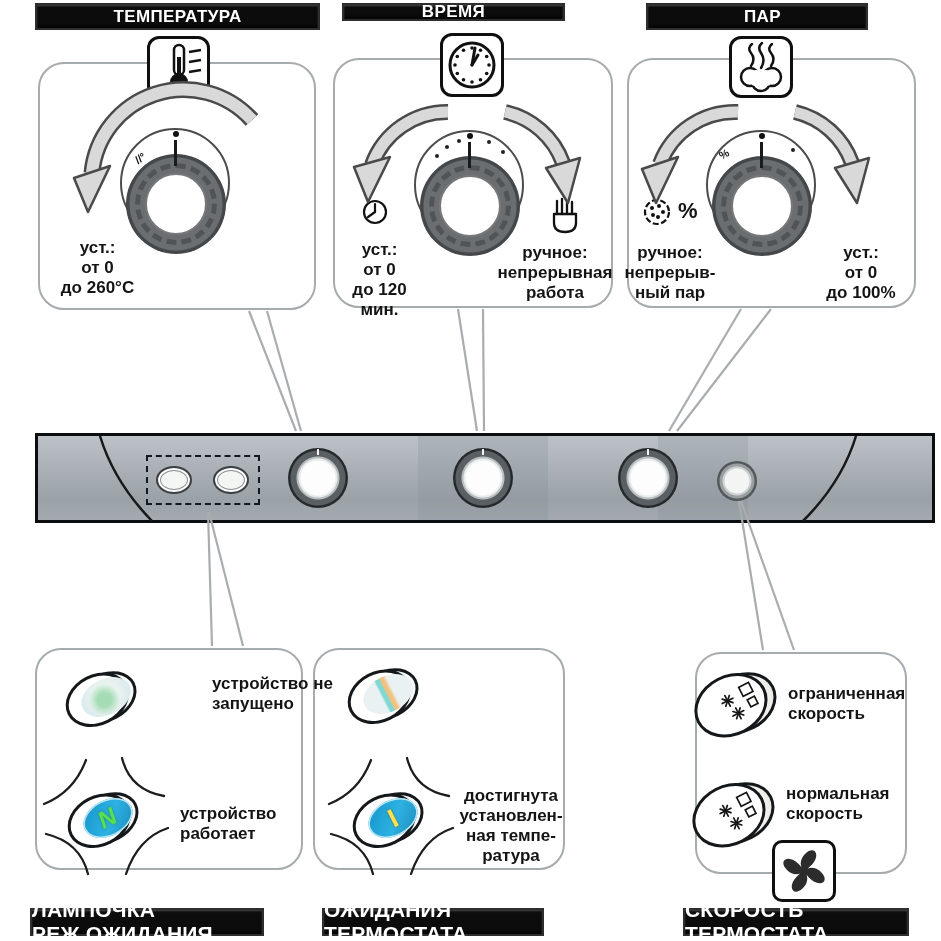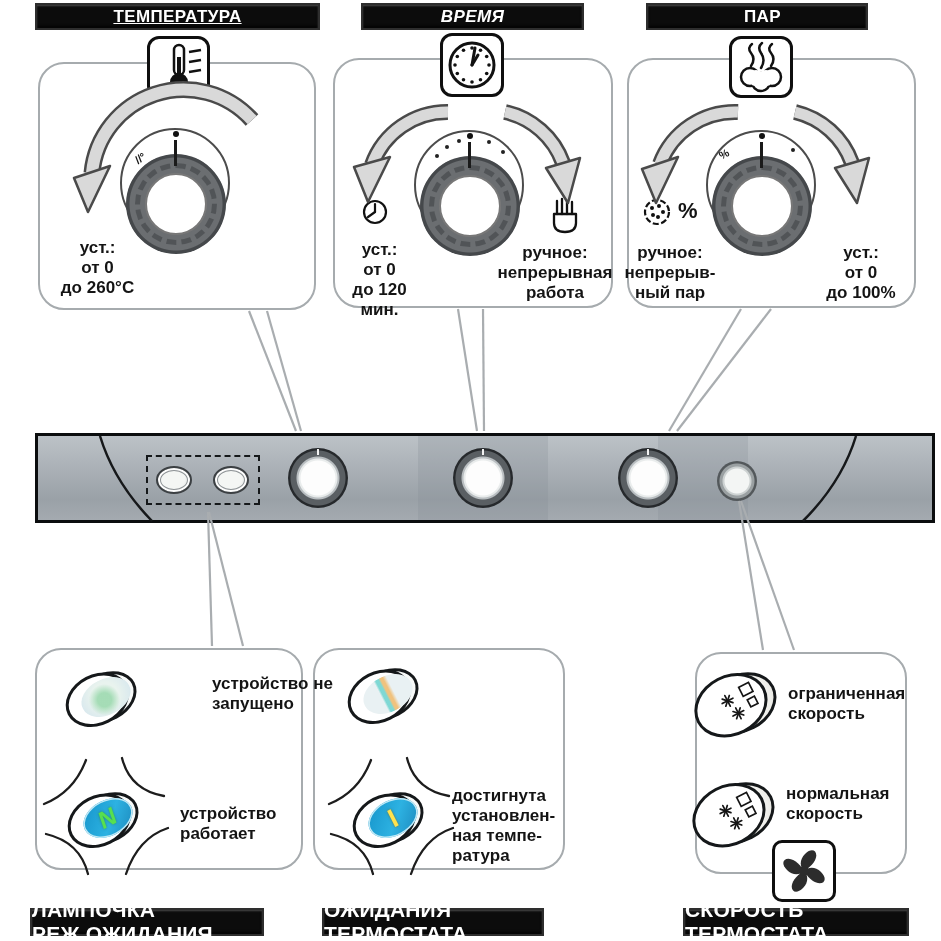--- a/index.html
+++ b/index.html
@@ -71,24 +71,24 @@
   .fanbtn::before{content:"";position:absolute;left:-14px;top:-7px;width:70px;height:55px;border-radius:50%;
         border:3px solid #15181a;background:#fff;z-index:-1;}
   
   #overlay{position:absolute;left:0;top:0;width:941px;height:941px;pointer-events:none;z-index:5;}
 </style>
 </head>
 <body>
 
 <div id="canvas">
 
-  <div class="bar top" style="left:35px;top:3px;width:285px;height:27px;text-decoration:underline;">
+  <div class="bar top" style="left:35px;top:3px;width:285px;height:27px;">
     <span>ТЕМПЕРАТУРА</span>
   </div>
-  <div class="bar top" style="left:361px;top:3px;width:223px;height:27px;font-style:italic;">
+  <div class="bar top" style="left:342px;top:3px;width:223px;height:18px;">
     <span>ВРЕМЯ</span>
   </div>
   <div class="bar top" style="left:646px;top:3px;width:222px;height:27px;padding-left:11px;">
     <span>ПАР</span>
   </div>
 
   <div class="callout" style="left:38px;top:62px;width:278px;height:248px;"></div>
   <div class="callout" style="left:333px;top:58px;width:280px;height:250px;"></div>
   <div class="callout" style="left:627px;top:58px;width:289px;height:250px;"></div>
 
@@ -239,21 +239,21 @@
   <div class="note" style="left:180px;top:792px;width:120px;margin-top:12px;">устройство
 работает</div>
 
   <div class="lamp off-thermo" style="left:356px;top:670px;">
     <div class="lface"></div>
   </div>
   <div class="lamp on-blue" style="left:361px;top:794px;">
     <div class="lface"></div>
     <span class="glyph g-thermo">I</span>
   </div>
-  <div class="note" style="left:452px;top:786px;width:118px;">достигнута
+  <div class="note" style="left:452px;top:786px;width:118px;text-align:center;">достигнута
 установлен-
 ная темпе-
 ратура</div>
 
   <div class="fanbtn" style="left:704px;top:674px;">
     <svg width="42" height="34" viewBox="0 0 42 34">
       <rect x="26" y="2" width="11" height="10" fill="none" stroke="#151515" stroke-width="1.7"></rect>
       <rect x="28" y="17" width="8" height="8" fill="none" stroke="#151515" stroke-width="1.7"></rect>
       <g stroke="#151515" stroke-width="1.7" stroke-linecap="round">
         <line x1="4" y1="9" x2="16" y2="9"></line>

